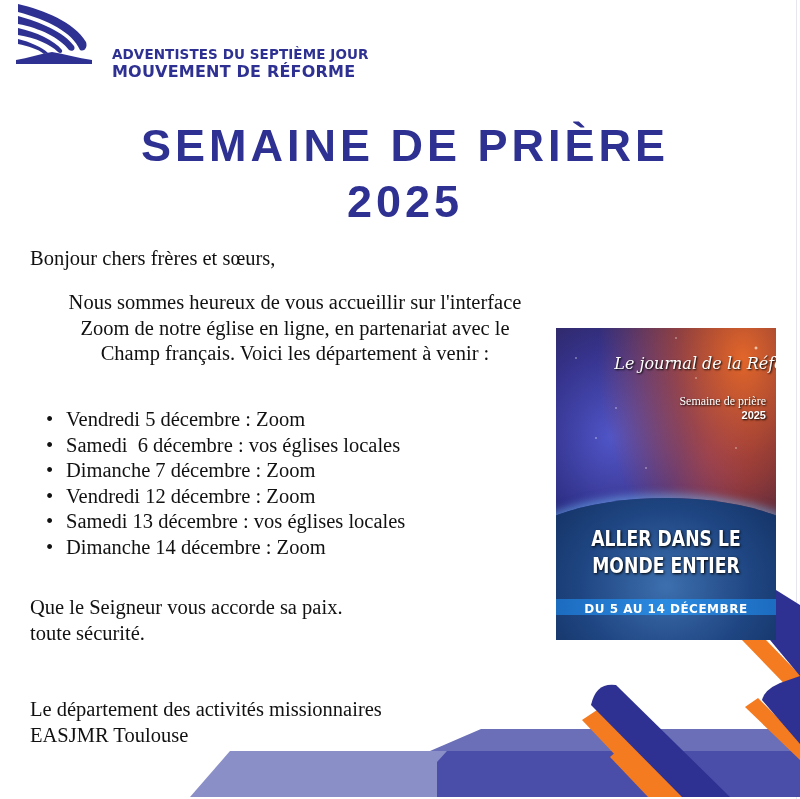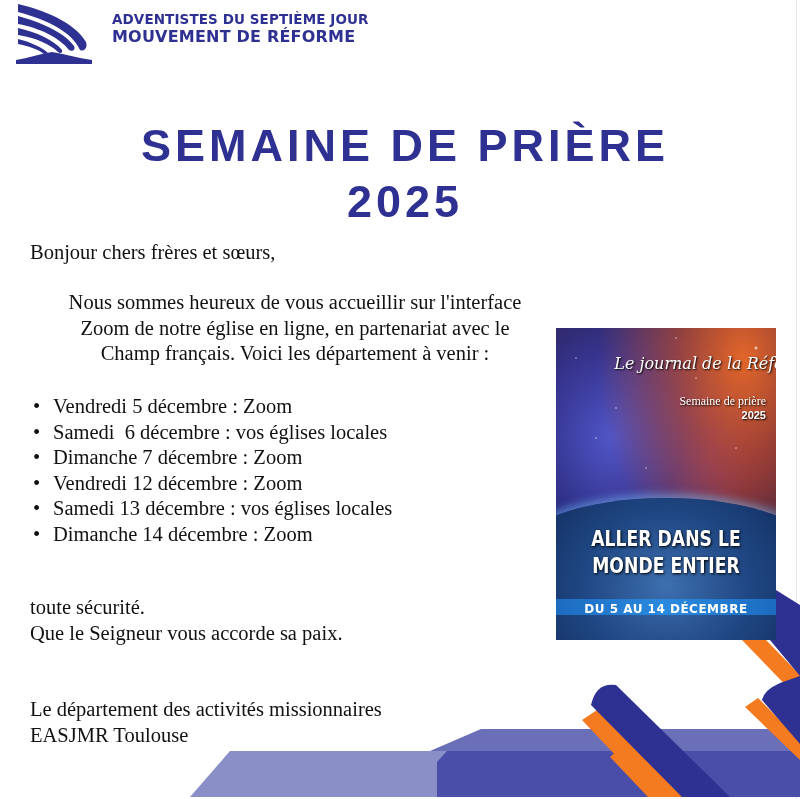--- a/index.html
+++ b/index.html
@@ -1,28 +1,28 @@
 <!DOCTYPE html>
 <html><head>
 <meta charset="utf-8">
 <style>
   html, body { margin:0; padding:0; }
   body { width:800px; height:799px; background:#ffffff; position:relative; overflow:hidden; font-family:"DejaVu Serif", serif; }
   .frame-line { position:absolute; top:0; right:3px; width:1px; height:799px; background:#e6e6ee; }
   .logo { position:absolute; left:14px; top:2px; width:80px; height:64px; }
   .org { position:absolute; left:112px; top:12px; color:#2e3192; font-family:"DejaVu Sans", sans-serif; font-weight:bold; line-height:1.15; }
-  .org .l1 { font-size:13.5px; letter-spacing:0.1px; }
+  .org .l1 { font-size:13.5px; letter-spacing:0.1px;margin-top:35px; }
   .org .l2 { font-size:16px; letter-spacing:0.2px; }
   .title { position:absolute; left:0; width:810px; text-align:center; color:#2e3192; font-family:"Liberation Sans", sans-serif; font-weight:bold; letter-spacing:4px; }
   .title.t1 { top:120px; font-size:45px; }
   .title.t2 { top:176px; font-size:45px; }
   .body-text { position:absolute; left:30px; color:#111; font-family:"Liberation Serif", serif; font-size:20.5px; line-height:25.5px; }
-  .greeting { top:240px; }
+  .greeting { top:246px; }
   .intro { top:290px; width:530px;text-align:center; }
-  .events { top:391px; margin:3px; padding:0; list-style:none; }
+  .events { top:391px; margin:16px; padding:0; list-style:none; }
   .events li { position:relative; padding-left:20px; }
   .events li::before { content:"•"; position:absolute; left:0; top:0; }
   .closing { top:595px; width:520px; }
   .signature { top:697px; }
   .cover { position:absolute; left:556px; top:328px; width:220px; height:312px; overflow:hidden;
     background:
       radial-gradient(ellipse at 85% 10%, #e2662a 0%, rgba(200,80,40,0.6) 25%, rgba(0,0,0,0) 55%),
       radial-gradient(ellipse at 25% 35%, #4f55c8 0%, rgba(60,60,170,0.7) 30%, rgba(0,0,0,0) 60%),
       radial-gradient(ellipse at 70% 40%, #8a2f5a 0%, rgba(120,40,80,0.5) 30%, rgba(0,0,0,0) 60%),
       linear-gradient(180deg, #2a1f4a 0%, #1a1a3a 50%, #0c1640 60%, #0d2a5c 75%, #0a2a55 100%); }
@@ -71,22 +71,22 @@
 </div>
 <ul class="body-text events">
   <li>Vendredi 5 décembre : Zoom</li>
   <li style="white-space:pre">Samedi  6 décembre : vos églises locales</li>
   <li>Dimanche 7 décembre : Zoom</li>
   <li>Vendredi 12 décembre : Zoom</li>
   <li>Samedi 13 décembre : vos églises locales</li>
   <li>Dimanche 14 décembre : Zoom</li>
 </ul>
 <div class="body-text closing">
+  <div>Que le Seigneur vous accorde sa paix.</div>
   <div>toute sécurité.</div>
-  <div>Que le Seigneur vous accorde sa paix.</div>
 </div>
 <div class="body-text signature">
   <div>Le département des activités missionnaires</div>
   <div>EASJMR Toulouse</div>
 </div>
 
 <svg class="deco" viewBox="0 0 800 799">
 
   <polygon points="190,797 230,751 800,751 800,797" fill="#8a8fc8"></polygon>
 

